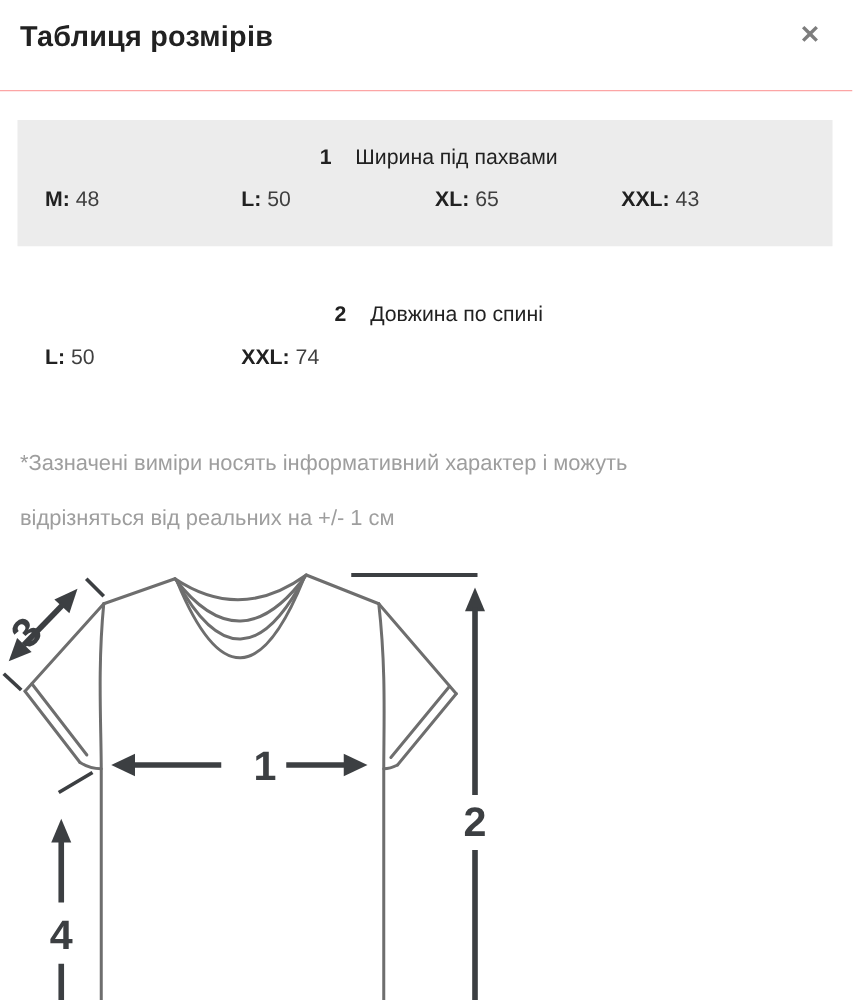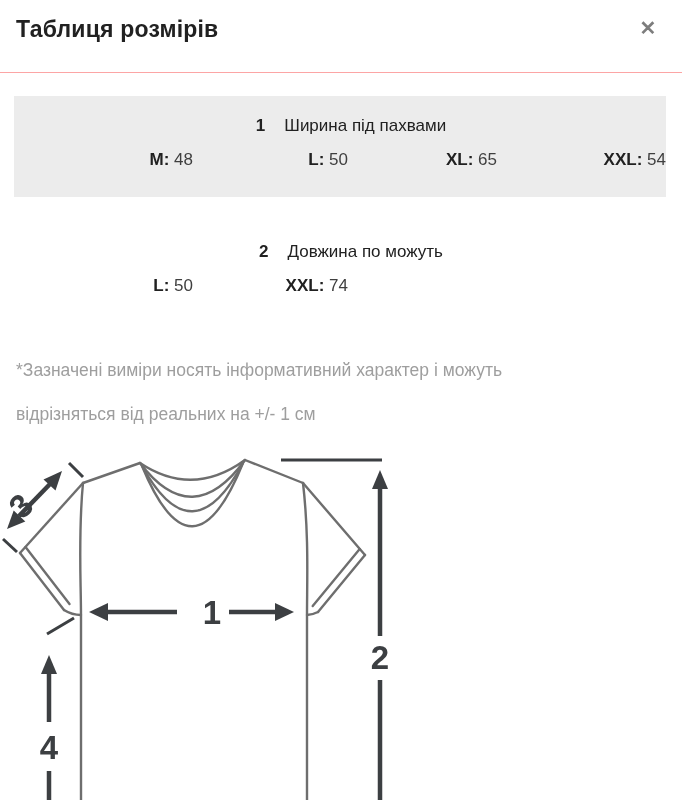--- a/index.html
+++ b/index.html
@@ -61,21 +61,20 @@
     font-weight: bold;
     display: inline-block;
     margin-right: 19px;
   }
   .row-values {
     margin-top: 9px;
     display: grid;
     grid-template-columns: 157px 155px 149px auto;
     font-size: 17px;
     line-height: 25px;
-    text-align: right;
   }
   .size-cell .size-label { font-weight: bold; color: #212121; }
   .size-cell .size-value { color: #3f3f3f; }
 
   
   .disclaimer {
     margin: 25px 16px 0 16px;
     max-width: 522px;
     font-size: 17.5px;
     line-height: 44px;
@@ -105,27 +104,27 @@
 <div>
 
   <div class="size-row highlight">
     <div class="row-heading">
       <span class="row-index">1</span><span>Ширина під пахвами</span>
     </div>
     <div class="row-values">
       <span class="size-cell"><span class="size-label">M:</span> <span class="size-value">48</span></span>
       <span class="size-cell"><span class="size-label">L:</span> <span class="size-value">50</span></span>
       <span class="size-cell"><span class="size-label">XL:</span> <span class="size-value">65</span></span>
-      <span class="size-cell"><span class="size-label">XXL:</span> <span class="size-value">54</span></span>
+      <span class="size-cell"><span class="size-label">XXL:</span> <span class="size-value">43</span></span>
     </div>
   </div>
 
   <div class="size-row plain">
     <div class="row-heading">
-      <span class="row-index">2</span><span>Довжина по можуть</span>
+      <span class="row-index">2</span><span>Довжина по спині</span>
     </div>
     <div class="row-values">
       <span class="size-cell"><span class="size-label">L:</span> <span class="size-value">50</span></span>
       <span class="size-cell"><span class="size-label">XXL:</span> <span class="size-value">74</span></span>
     </div>
   </div>
 
 </div>
 
 <div class="disclaimer">*Зазначені виміри носять інформативний характер і можуть відрізняться від реальних на +/- 1 см</div>

